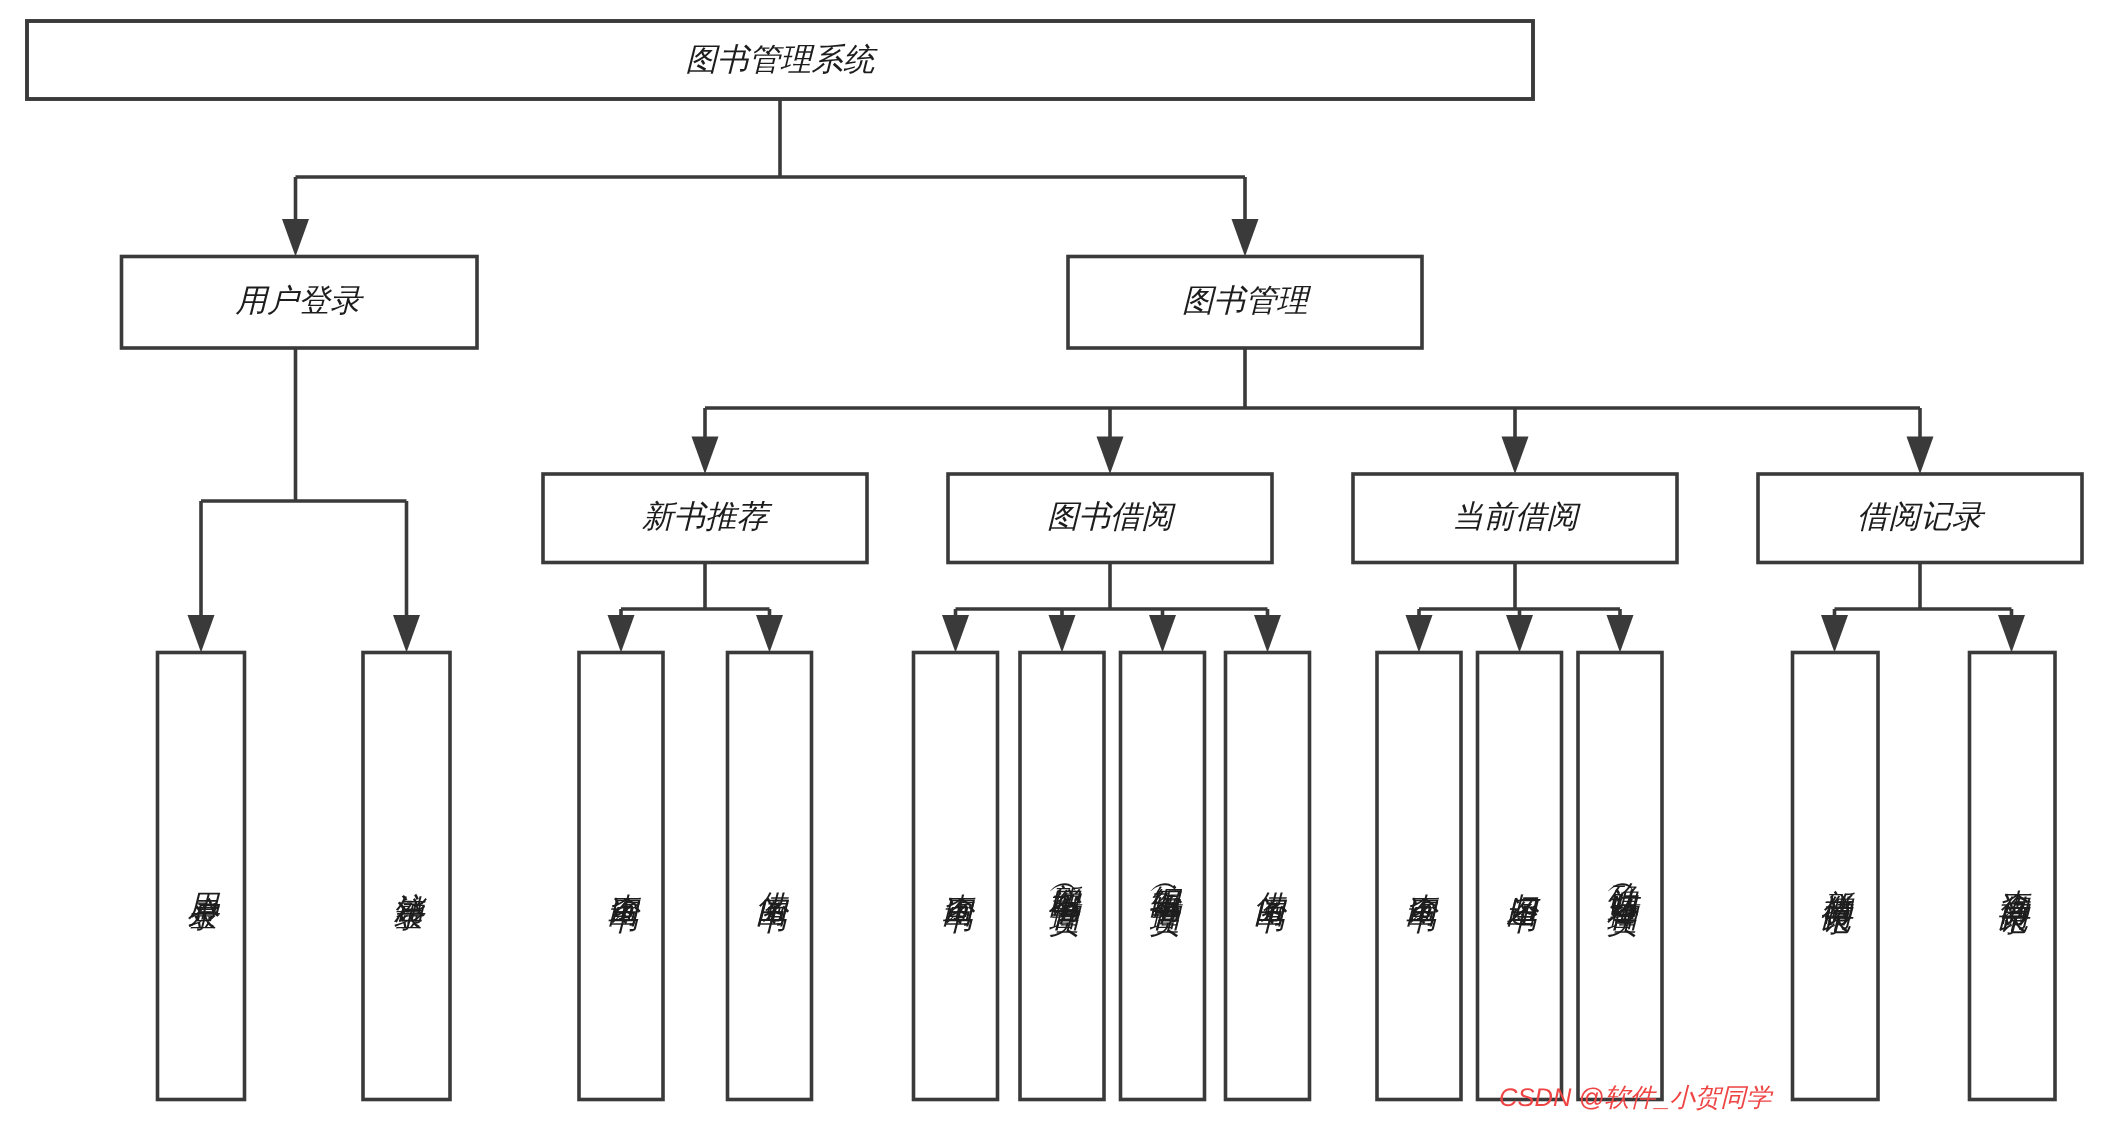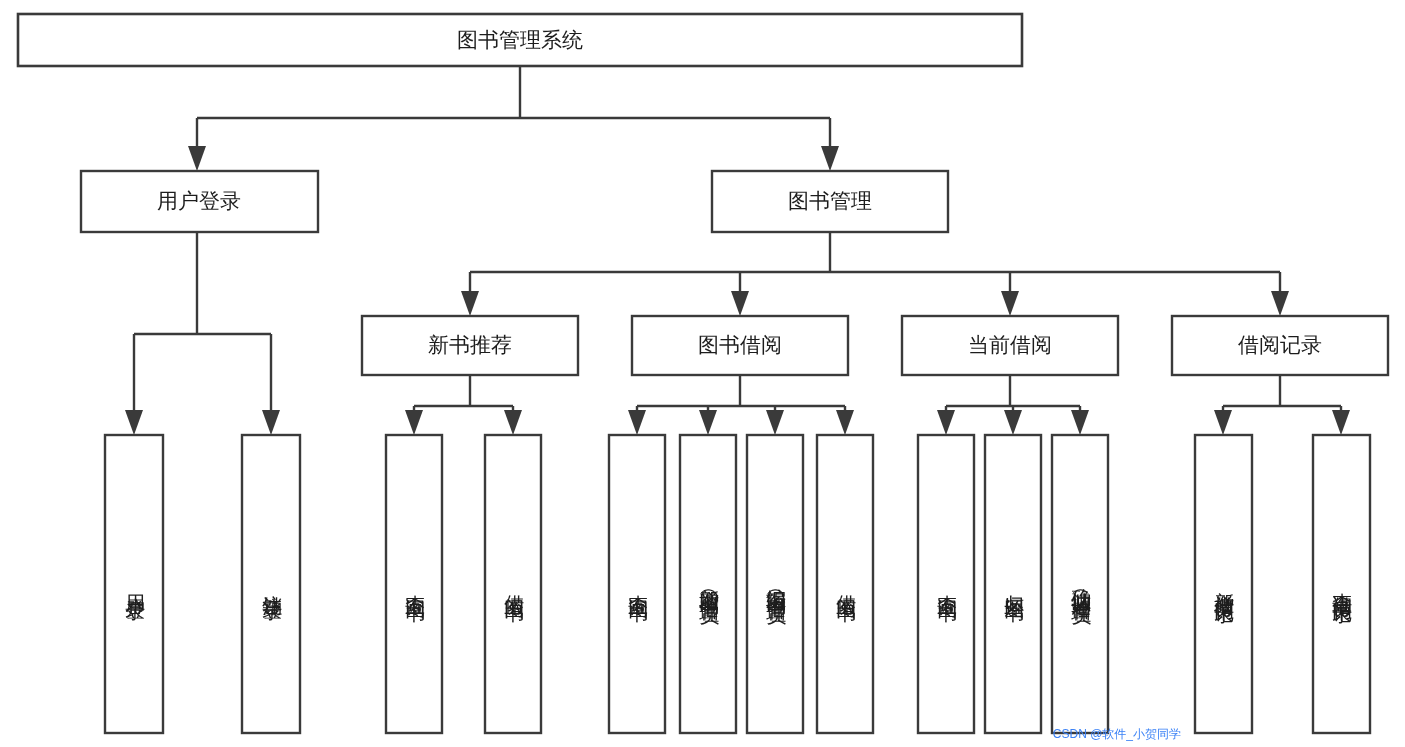--- a/index.html
+++ b/index.html
@@ -13,20 +13,21 @@
     font-family: "Liberation Sans", "DejaVu Sans", sans-serif;
     overflow: hidden;
     position: relative;
   }
   #diagram-root {
     position: absolute;
     left: 0;
     top: 0;
     width: 1189px;
     height: 747px;
+    font-style: italic;
   }
   svg.canvas {
     display: block;
     width: 1405px;
     height: 747px;
   }
   .node-rect {
     fill: #ffffff;
     stroke: #3a3a3a;
     stroke-width: 2.4;
@@ -53,22 +54,22 @@
     font-size: 20px;
     writing-mode: vertical-rl;
     text-orientation: upright;
     letter-spacing: 2.5px;
   }
   .watermark {
     position: absolute;
     right: 8px;
     bottom: 4px;
     font-family: "Liberation Sans", "DejaVu Sans", sans-serif;
-    font-size: 12px;
-    color: #3b82f6;
+    font-size: 17px;
+    color: #ef4444;
     white-space: nowrap;
     pointer-events: none;
     user-select: none;
   }
 </style>
 </head>
 <body>
 
 <div id="diagram-root">
   <svg class="canvas" viewBox="0 0 1405 747" xmlns="http://www.w3.org/2000/svg">

